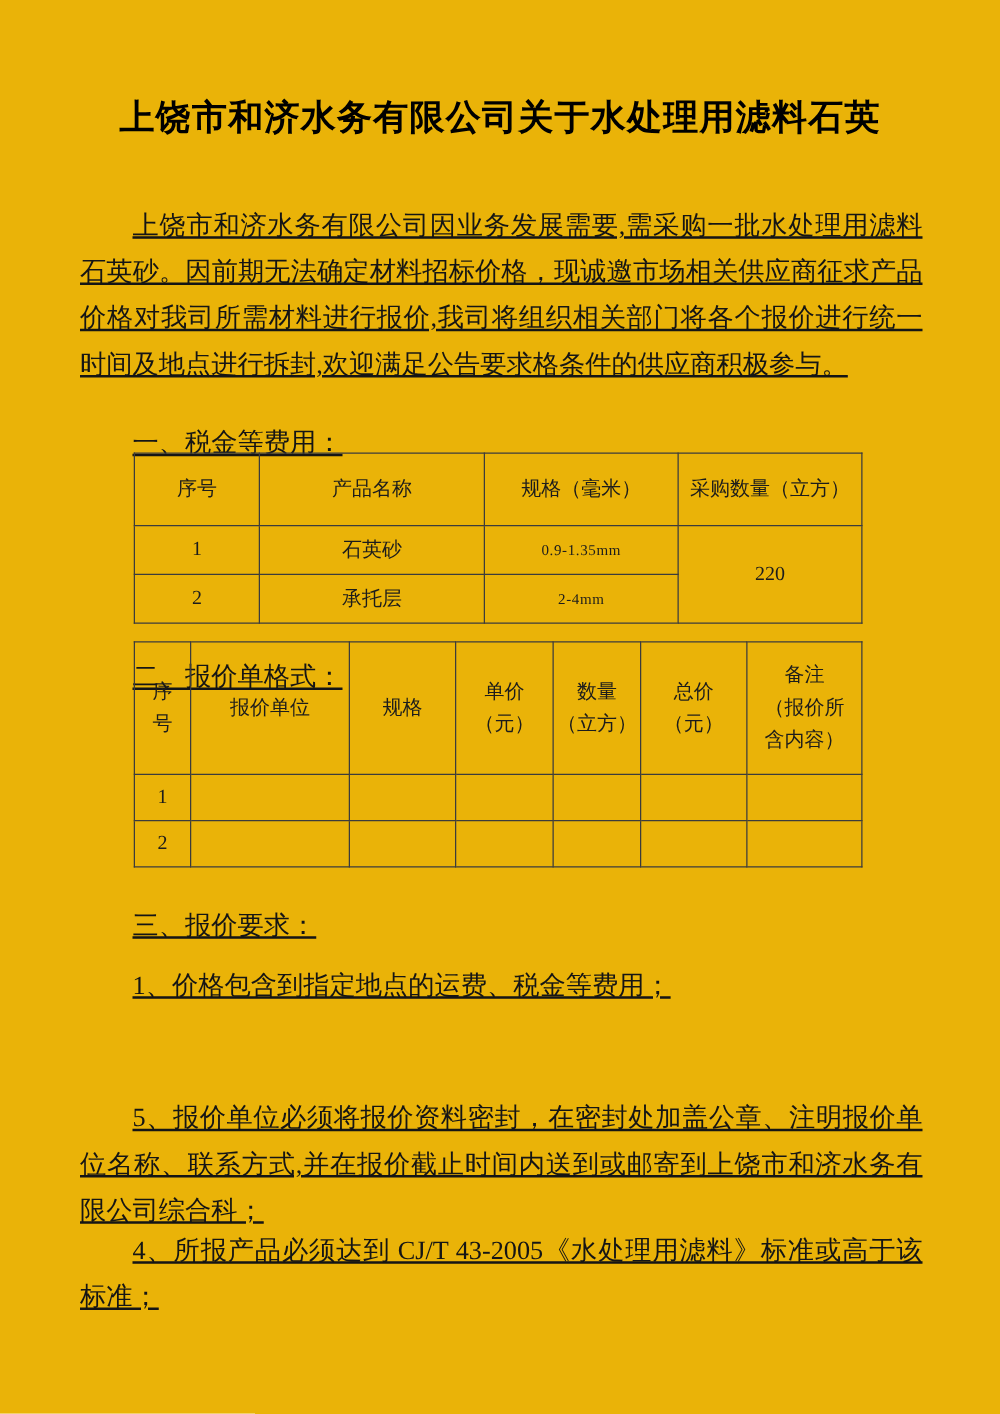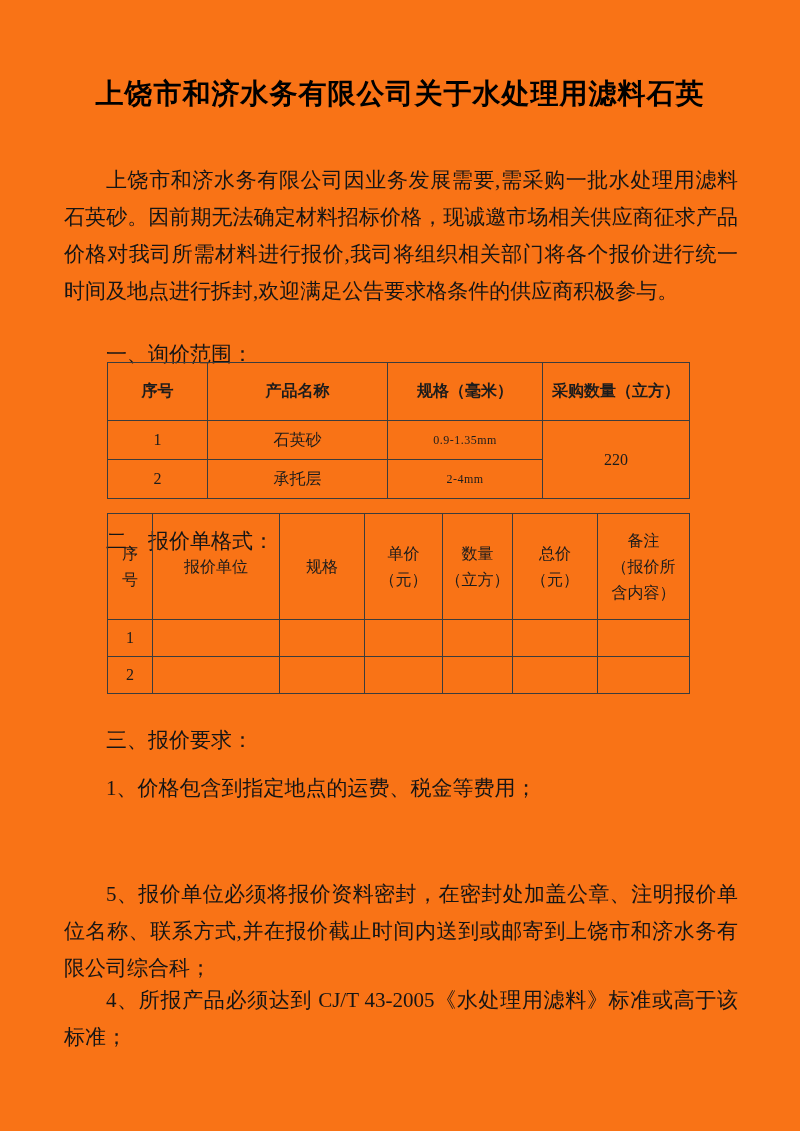--- a/index.html
+++ b/index.html
@@ -1,21 +1,21 @@
 <!DOCTYPE html>
 <html><head>
 <meta charset="utf-8">
 <style>
   * { margin: 0; padding: 0; box-sizing: border-box; }
   html, body { background: #ffffff; }
   .page {
     position: relative;
     width: 800px;
     height: 1131px;
-    background: #f97316;
+    background: #eab308;
     color: #111111;
     font-family: "Liberation Serif", serif;
     overflow: hidden;
   }
   .doc-title {
     position: absolute;
     top: 76px;
     left: 64px;
     width: 672px;
     text-align: center;
@@ -28,21 +28,21 @@
   }
   .para {
     position: absolute;
     left: 64px;
     width: 674px;
     font-size: 21px;
     line-height: 37px;
     text-align: justify;
     color: #151515;
   }
-  .indent2 { text-indent: 42px; }
+  .indent2 { text-indent: 42px; text-decoration: underline; }
   #intro    { top: 162px; }
   #heading1 { top: 336px; }
   #heading2 { top: 486px; margin-top: 37px; }
   #heading3 { top: 722px; }
   #item1    { top: 770px; }
   #item2    { top: 808px; }
   #item3    { top: 876px; }
   #item4    { top: 982px; }
 
   table {
@@ -57,37 +57,37 @@
   #table2 { top: 513px; width: 582px; }
   th, td {
     border: 1px solid #3c3c3c;
     text-align: center;
     vertical-align: middle;
     font-weight: normal;
     white-space: pre-line;
     padding: 2px;
     overflow: hidden;
   }
-  #table1 th { height: 58px; font-weight: bold; }
+  #table1 th { height: 58px; }
   #table1 td { height: 39px; }
   #table2 th { height: 106px; line-height: 26px; }
   #table2 td { height: 37px; }
   .spec-val { font-size: 12px; letter-spacing: 0.5px; }
 </style>
 </head>
 <body>
 
 <div class="page">
 
   <h1 class="doc-title"><span>上饶市和济水务有限公司关于水处理用滤料石英</span><br>
   </h1>
 
   <p class="para indent2" id="intro">上饶市和济水务有限公司因业务发展需要,需采购一批水处理用滤料石英砂。因前期无法确定材料招标价格，现诚邀市场相关供应商征求产品价格对我司所需材料进行报价,我司将组织相关部门将各个报价进行统一时间及地点进行拆封,欢迎满足公告要求格条件的供应商积极参与。</p>
 
-  <p class="para indent2" id="heading1">一、询价范围：</p>
+  <p class="para indent2" id="heading1">一、税金等费用：</p>
 
   <table id="table1">
     <colgroup>
       <col style="width:100px">
         <col style="width:180px">
       <col style="width:155px">
         <col style="width:147px">
     </colgroup>
     <tbody>
         <tr>

